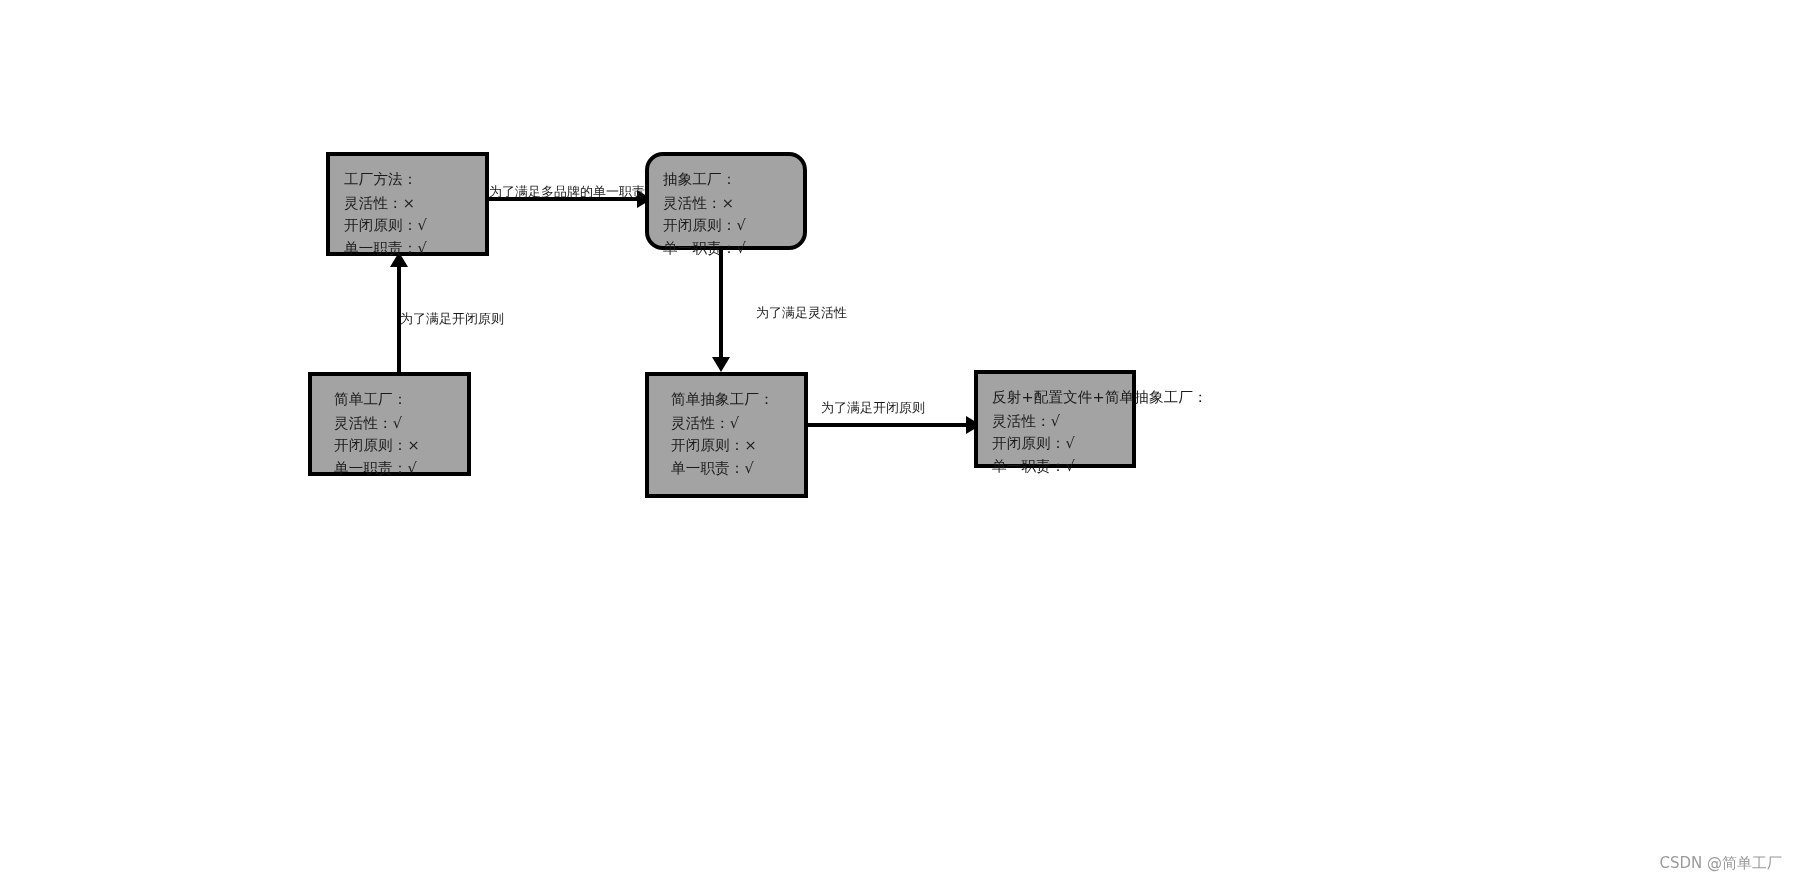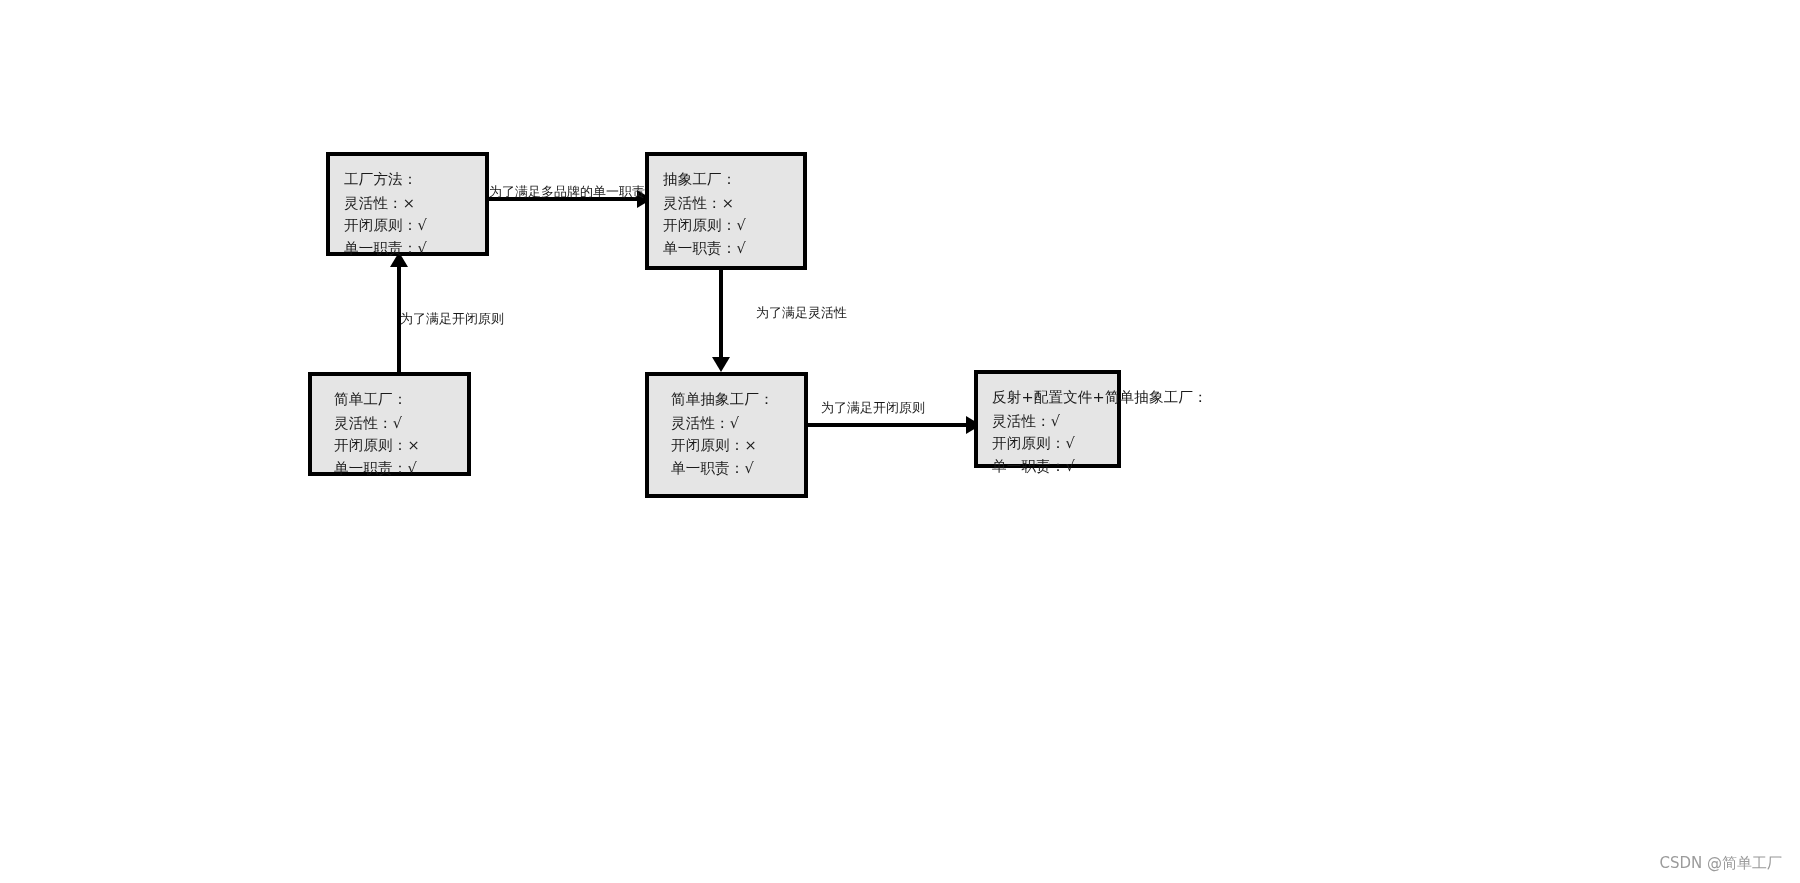--- a/index.html
+++ b/index.html
@@ -22,21 +22,21 @@
     top: 0;
     width: 1800px;
     height: 883px;
   }
 
   
   .node {
     position: absolute;
     box-sizing: border-box;
     border: 4px solid #000000;
-    background: #e5e5e5;
+    background: #a3a3a3;
     z-index: 3;
   }
   .node-inner {
     padding: 12px 0 0 14px;
   }
   .node-line {
     font-size: 14.5px;
     line-height: 22.5px;
     white-space: nowrap;
     color: #1a1a1a;
@@ -46,24 +46,24 @@
     margin-bottom: 1px;
   }
 
   
   .indent .node-inner {
     padding-left: 22px;
   }
 
   
   #node-factory-method   { left: 326px; top: 152px; width: 163px; height: 104px; }
-  #node-abstract-factory { left: 645px; top: 152px; width: 162px; height: 118px; }
+  #node-abstract-factory { left: 645px; top: 152px; width: 162px; height: 98px; border-radius: 18px; }
   #node-simple-factory   { left: 308px; top: 372px; width: 163px; height: 104px; }
   #node-simple-abstract  { left: 645px; top: 372px; width: 163px; height: 126px; }
-  #node-reflection       { left: 974px; top: 370px; width: 147px; height: 98px; }
+  #node-reflection       { left: 974px; top: 370px; width: 162px; height: 98px; }
 
   
   .edge {
     position: absolute;
     background: #000000;
     z-index: 2;
   }
   .edge-h { height: 4px; }
   .edge-v { width: 4px; }
 

